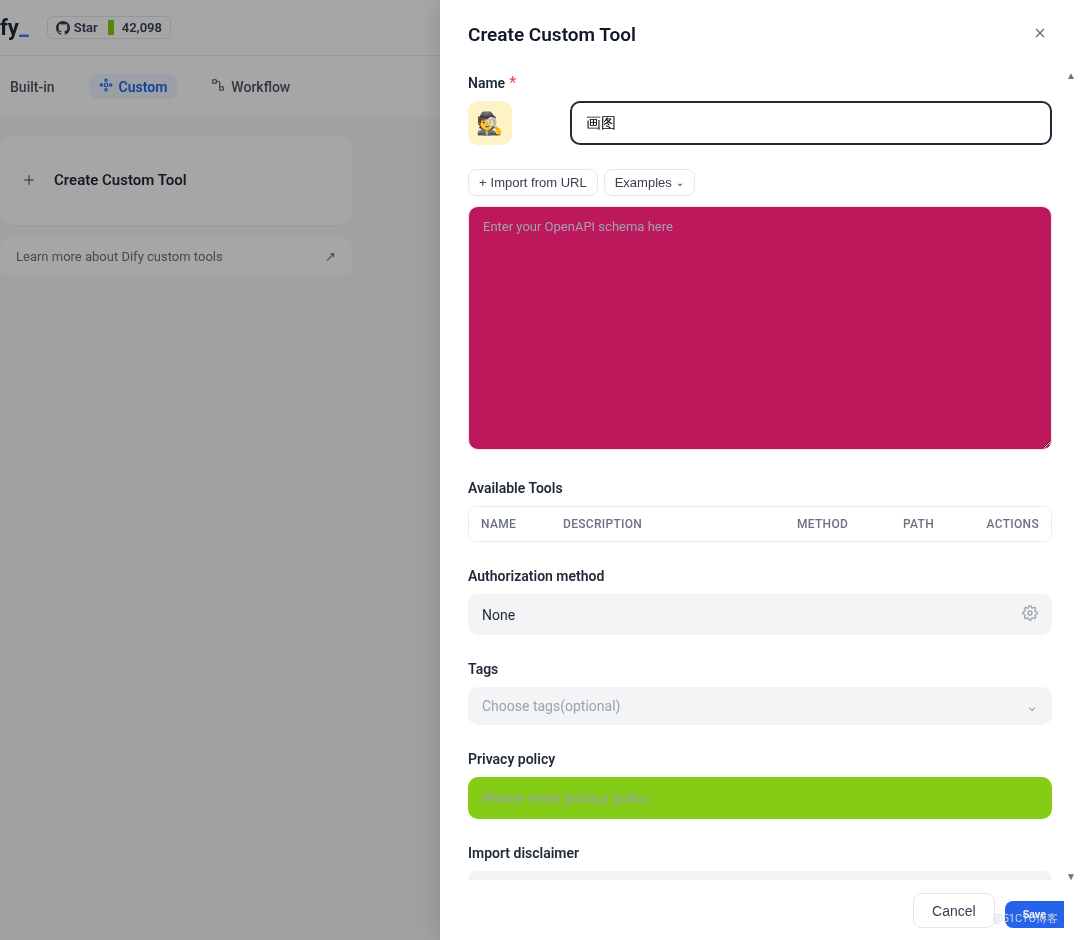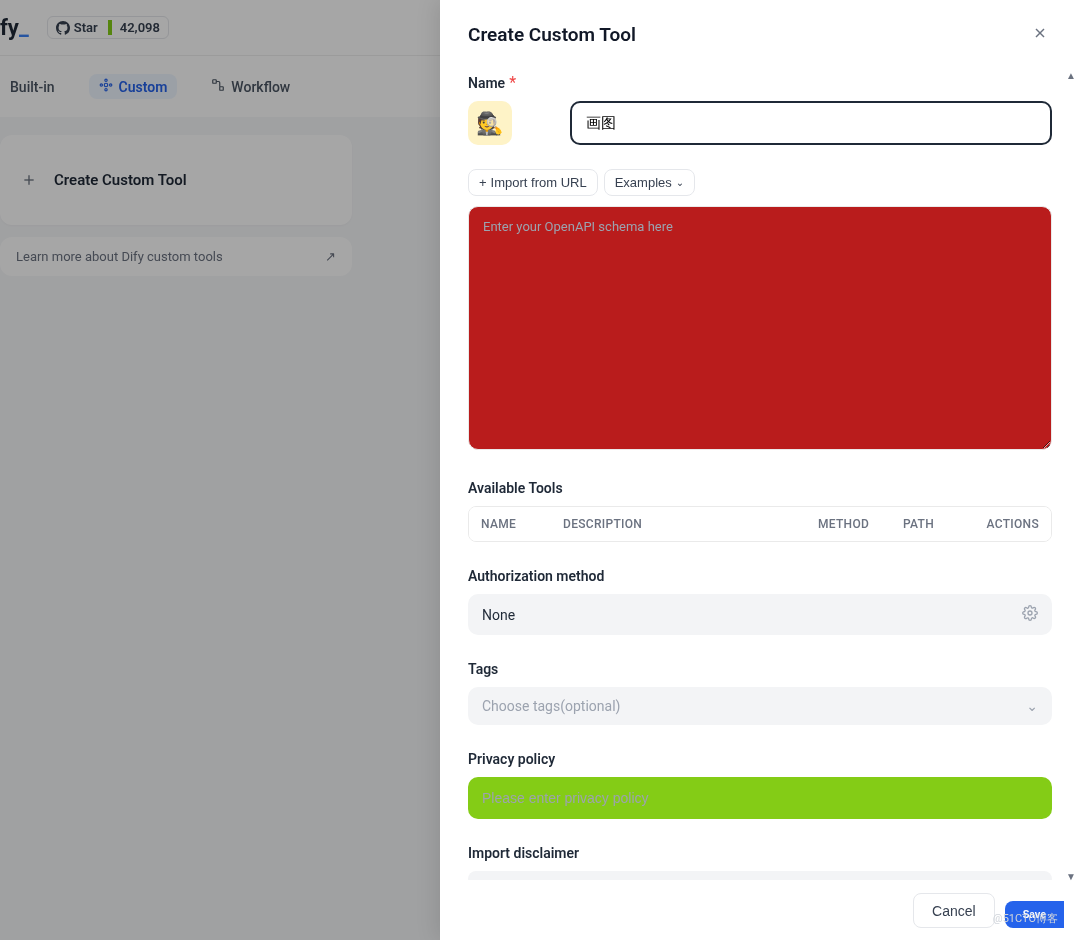--- a/index.html
+++ b/index.html
@@ -43,21 +43,21 @@
       gap: 4px;
       background: #fff;
       border: 1px solid #e5e7eb;
       border-radius: 6px;
       padding: 3px 8px;
       font-size: 13px;
       font-weight: 600;
       color: #374151;
     }
     .github-star .count {
-      border-left: 4px solid #84cc16;
+      border-left: 6px solid #84cc16;
       margin-left: 6px;
       padding-left: 8px;
     }
     .star-btn {
       display: flex;
       align-items: center;
       gap: 4px;
     }
     
     .nav-tabs {
@@ -239,21 +239,21 @@
       display: flex;
       align-items: center;
       gap: 4px;
       cursor: pointer;
     }
     
     .schema-textarea {
       width: 100%;
       height: 244px;
       border: 1px solid #eaeaea;
-      background: #b91c1c;
+      background: #be185d;
       border-radius: 10px;
       padding: 12px 14px;
       font-size: 13px;
       font-family: inherit;
       resize: vertical;
       outline: none;
     }
     .schema-textarea::placeholder { color: #9ca3af; }
     
     .tools-table {
@@ -267,21 +267,21 @@
       background: #fff;
     }
     .th {
       font-size: 12px;
       color: #6b7280;
       font-weight: 500;
       letter-spacing: 0.3px;
     }
     .th-name { width: 82px; }
     .th-desc { flex: 1; }
-    .th-method { width: 85px; }
+    .th-method { width: 106px; }
     .th-path { width: 72px; }
     .th-actions { width: 64px; text-align: right; }
     
     .auth-field, .tag-field, .privacy-field, .disclaimer-field {
       background: #f3f4f6;
       border-radius: 10px;
       padding: 11px 14px;
       font-size: 14px;
       color: #1f2937;
       display: flex;

